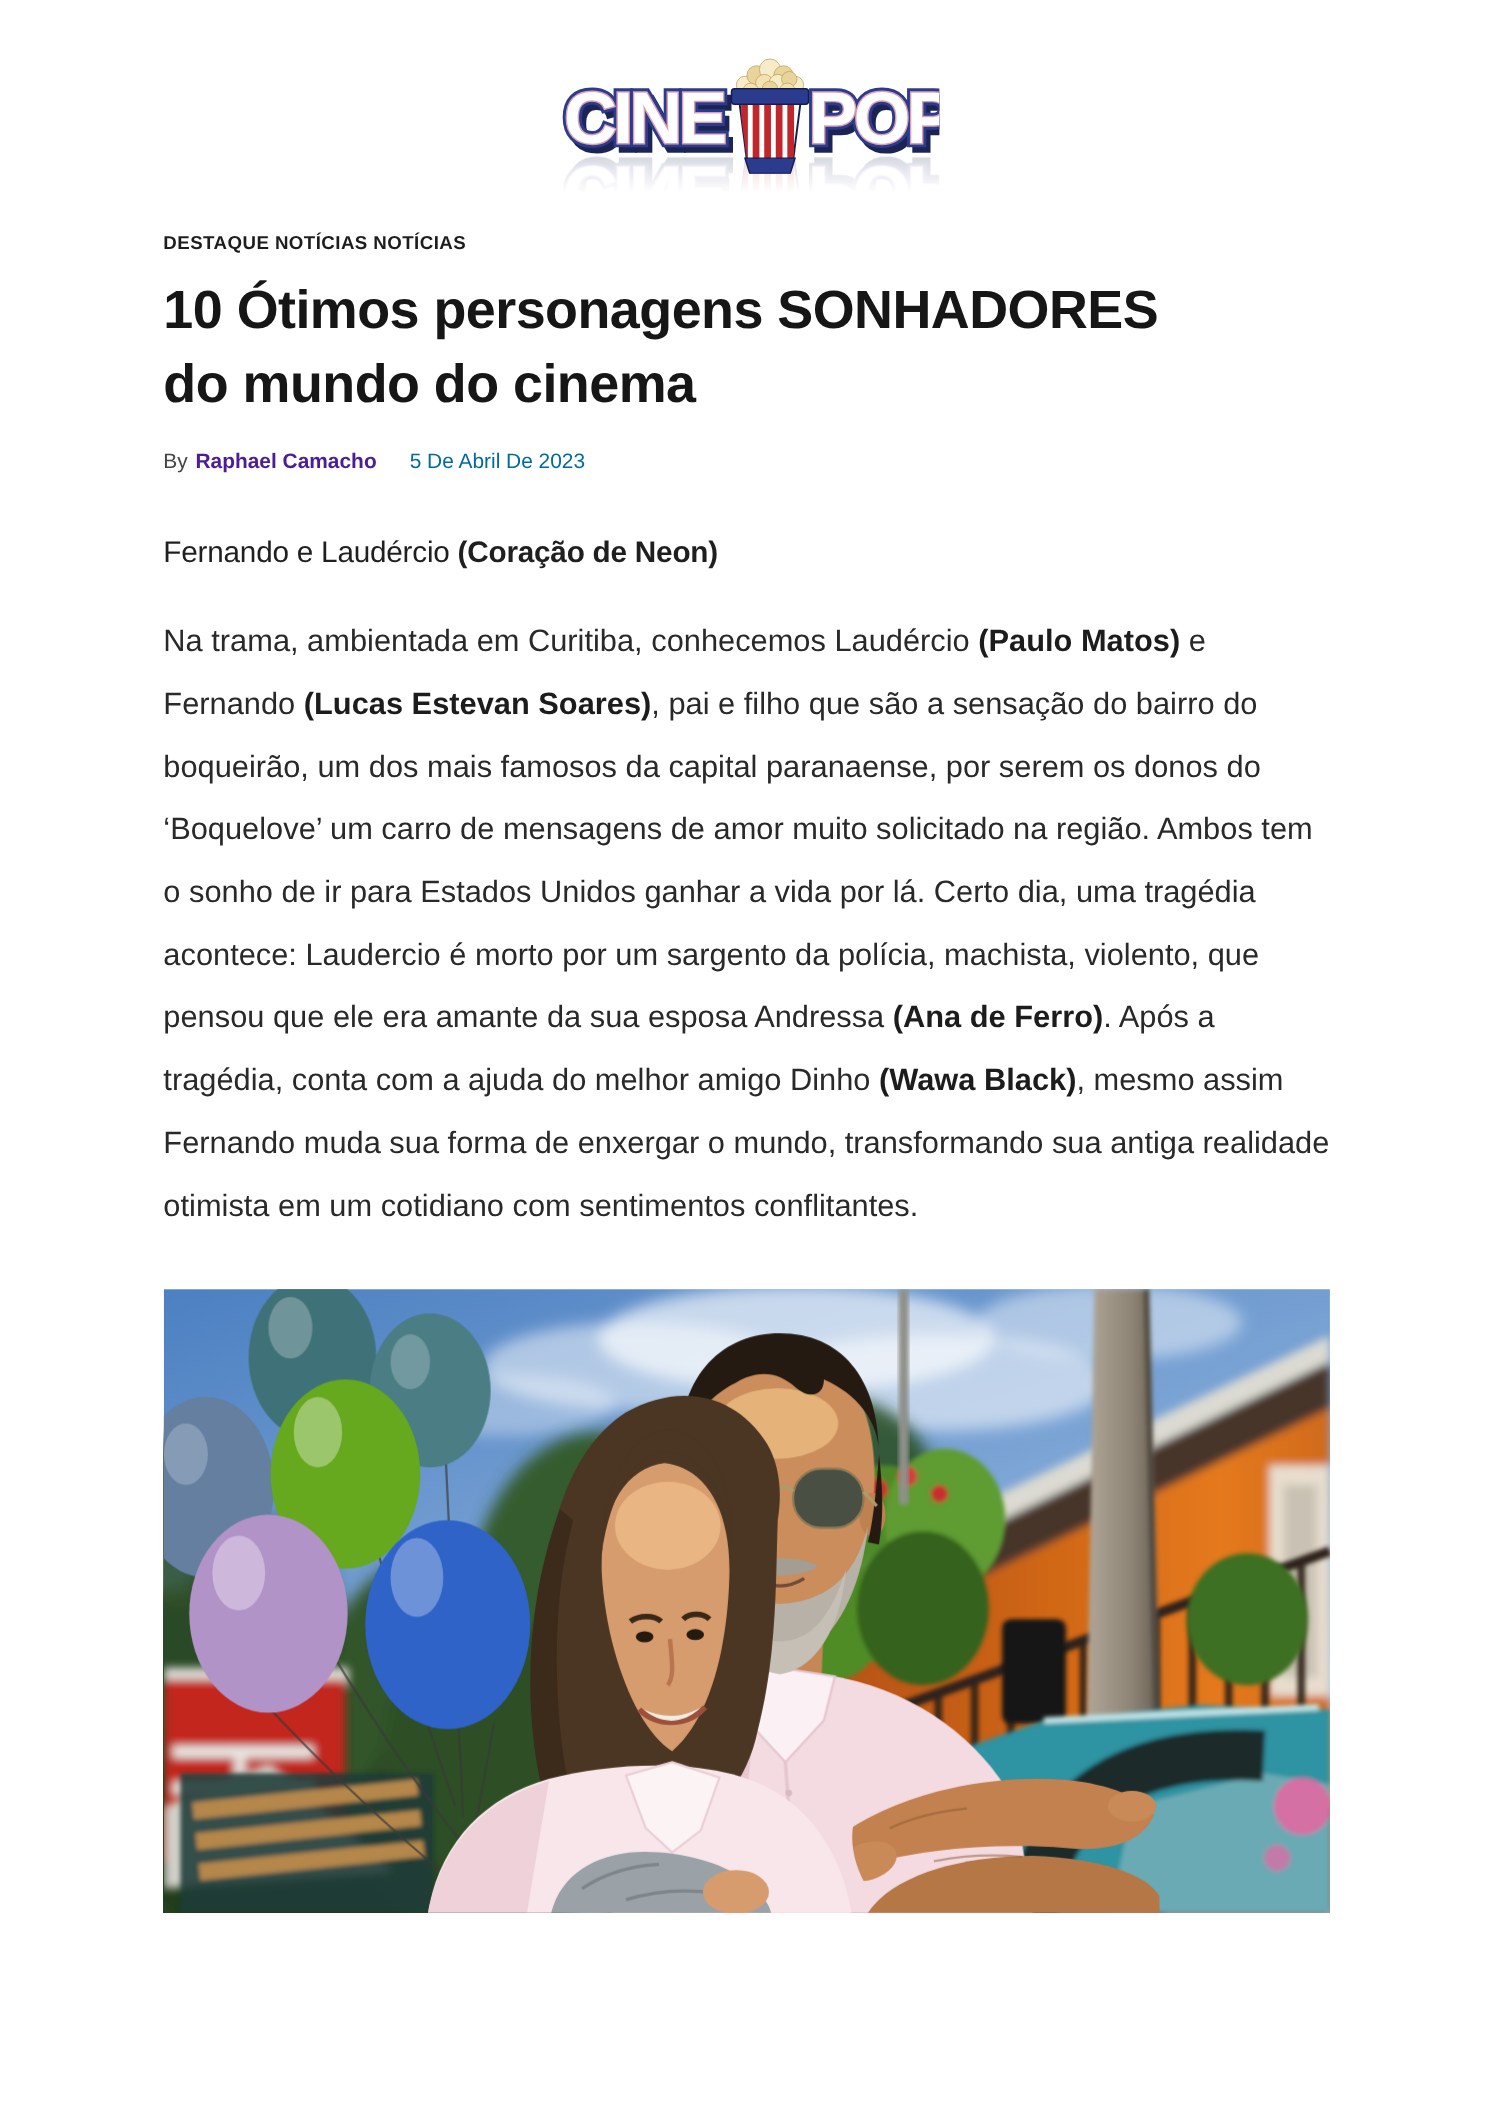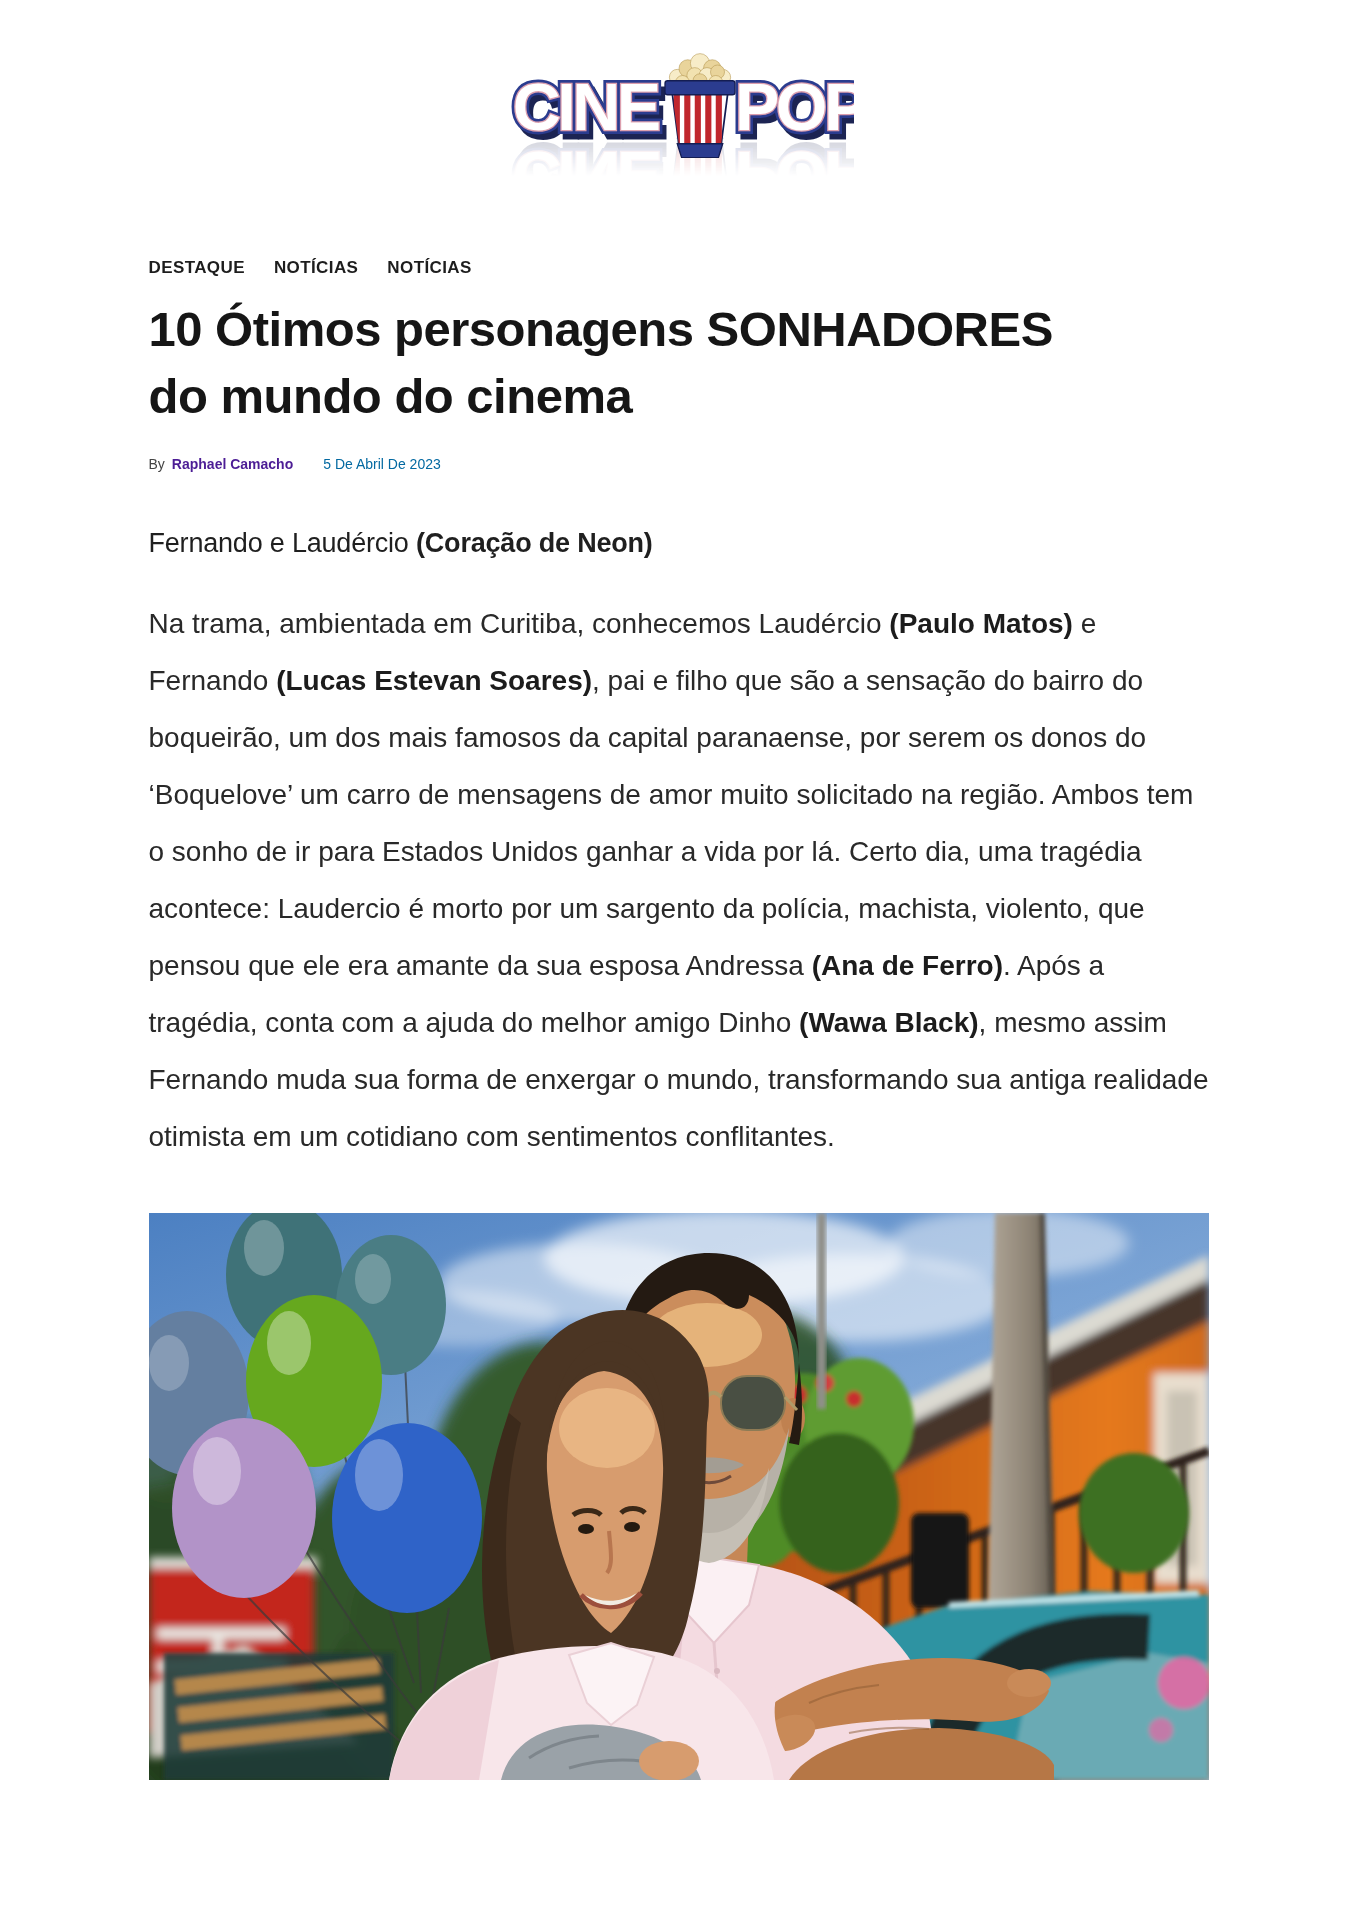--- a/index.html
+++ b/index.html
@@ -14,35 +14,35 @@
   .logo-box {
     display:inline-block; line-height:0;
     -webkit-box-reflect: below -34px linear-gradient(transparent 55%, rgba(0,0,0,.28));
   }
   .logo-box svg { display:inline-block; }
 
   
   .content { width:1060px; margin:0 auto; }
 
   .categories {
-    margin-top:96px; display:flex; gap:29px;
+    margin-top:48px; display:flex; gap:5px;
     font-size:17px; font-weight:bold; letter-spacing:.4px;
     color:#1d1d1d;
   }
   .categories a { color:#1d1d1d; text-decoration:none; cursor:pointer; }
 
   h1.title {
     margin-top:18px; max-width:950px;
     font-size:49px; line-height:1.36; font-weight:bold;
     letter-spacing:-.5px; color:#161616;
   }
 
   .byline {
     margin-top:27px; display:flex; align-items:baseline;
-    font-size:14px;
+    font-size:19px;
   }
   .byline .by { color:#444; margin-right:7px; }
   .byline .author { color:#4c1d95; font-weight:bold; text-decoration:none; cursor:pointer; }
   .byline .date { color:#0369a1; margin-left:30px; }
 
   h2.subheading {
     margin-top:56px; font-size:27px; font-weight:normal; color:#1f1f1f;
     letter-spacing:-.2px;
   }
   h2.subheading strong { font-weight:bold; }

